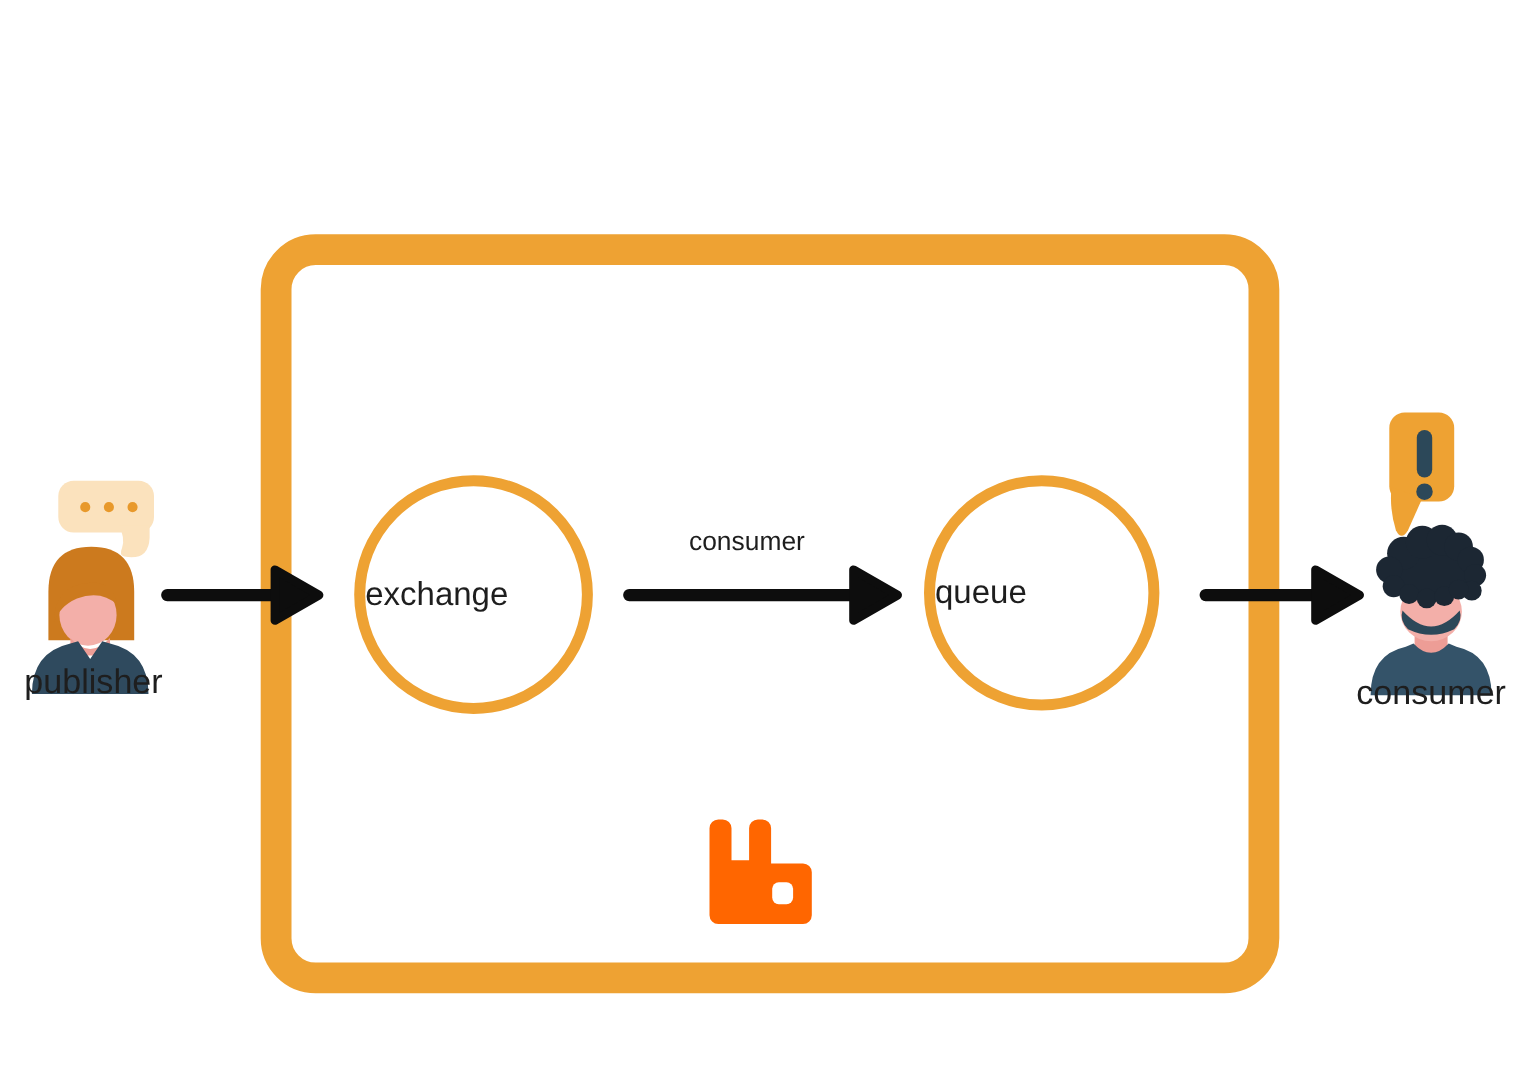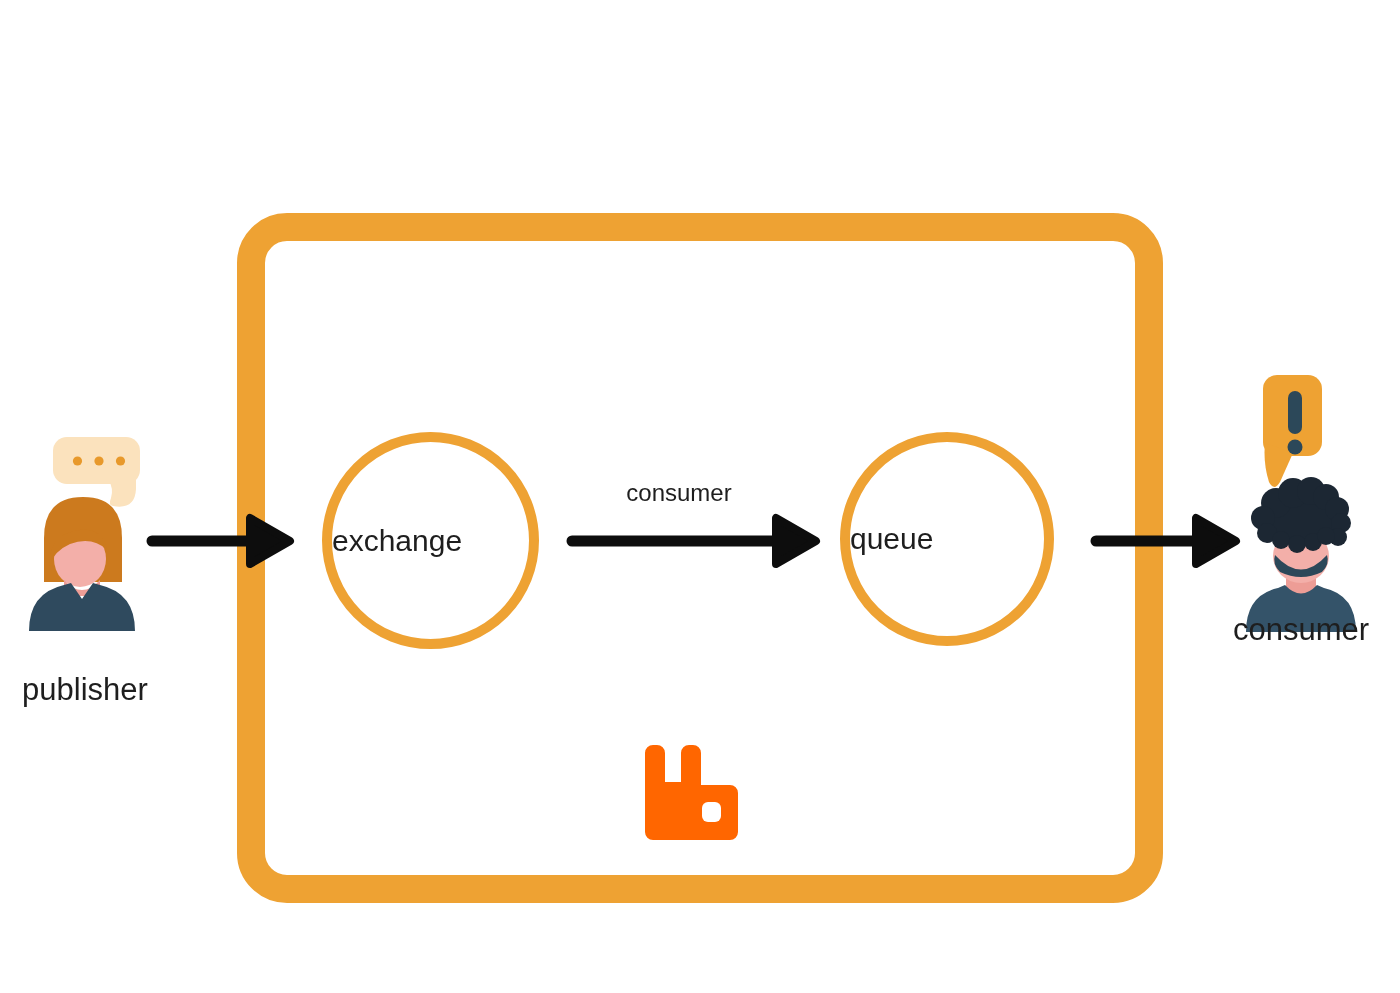--- a/index.html
+++ b/index.html
@@ -38,21 +38,21 @@
     font-size: 30px;
   }
   #node-exchange { left: 322px; top: 432px; width: 217px; height: 217px; }
   #node-queue   { left: 840px; top: 432px; width: 214px; height: 214px; }
   .person-label {
     position: absolute;
     color: var(--ink);
     font-size: 31px;
     text-align: center;
   }
-  #publisher-label { left: 0px;    top: 672px; width: 170px; text-align: center; }
+  #publisher-label { left: 0px;    top: 602px; width: 170px; text-align: center; }
   #consumer-label  { left: 1211px; top: 612px; width: 180px; }
   .edge-label {
     position: absolute;
     left: 599px; top: 479px; width: 160px;
     text-align: center;
     color: var(--ink);
     font-size: 24px;
   }
   
   .f-accent { fill: var(--accent); }

